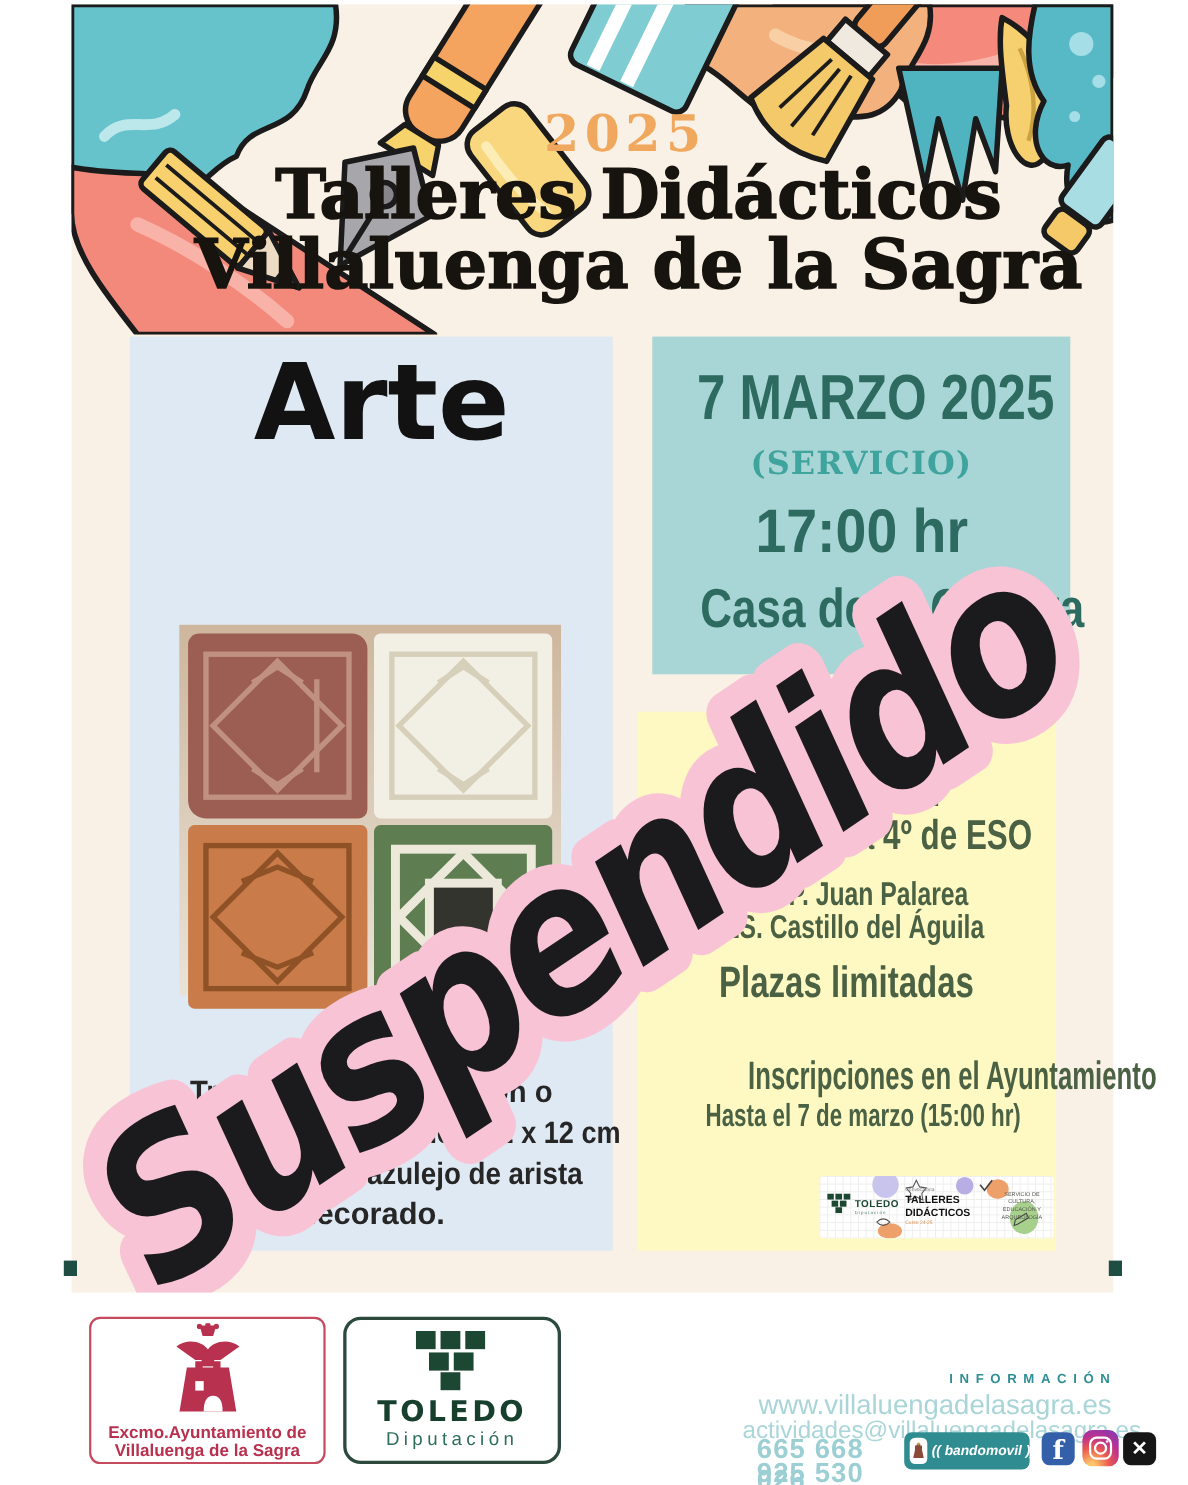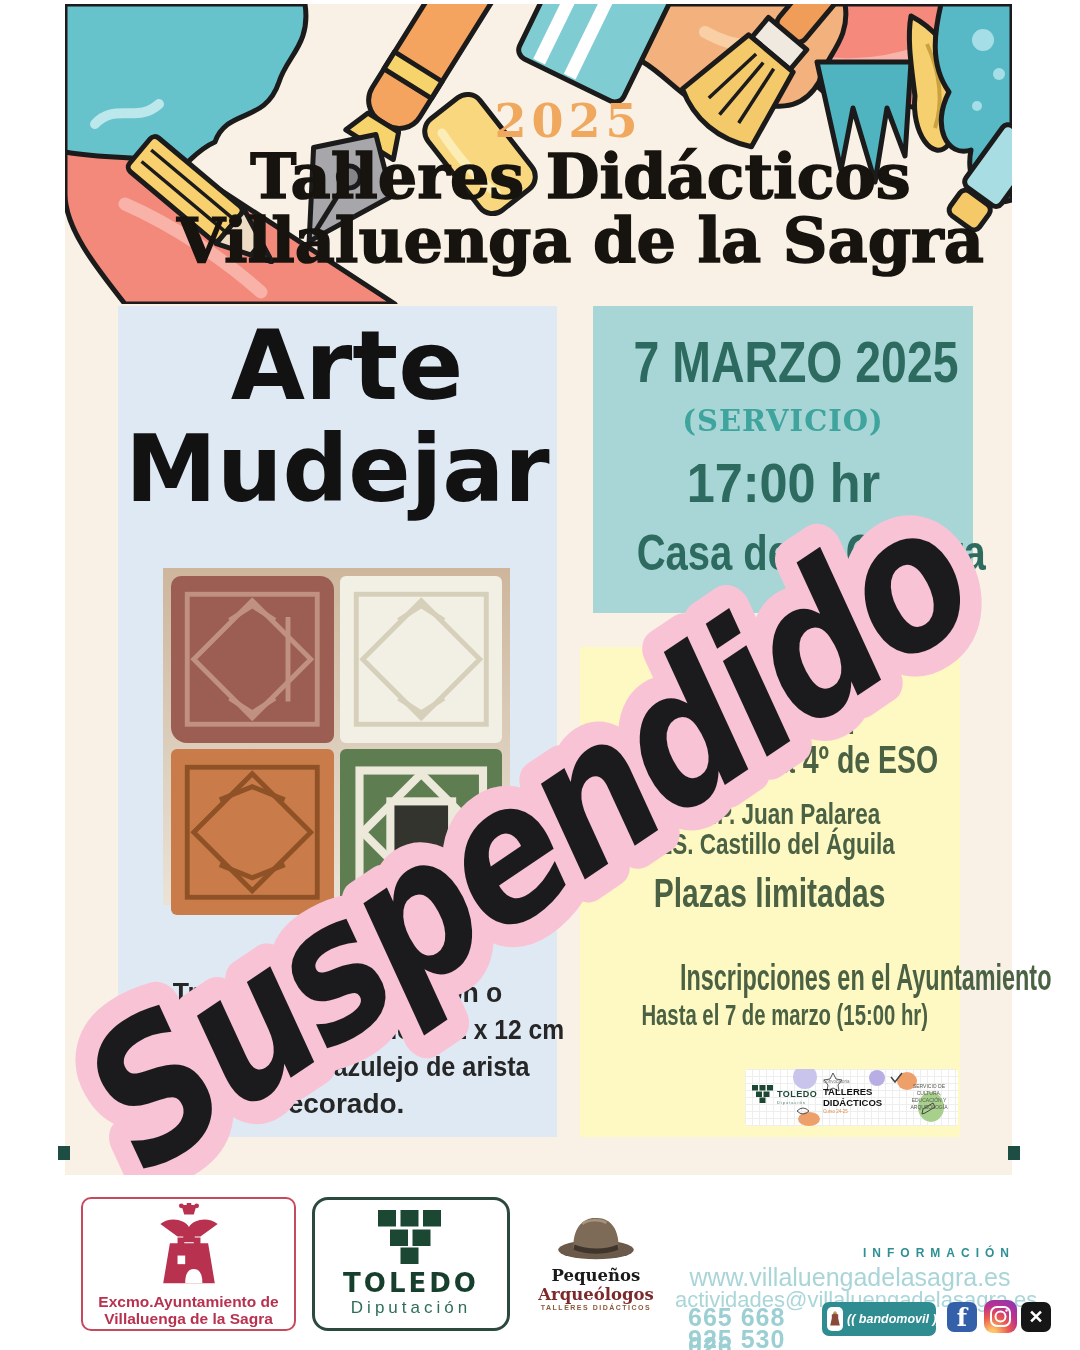--- a/index.html
+++ b/index.html
@@ -180,21 +180,20 @@
         </g>
       </g>
     </svg>
 
     <div class="abs ctr year">2025</div>
     <div class="abs ctr title title1">Talleres Didácticos</div>
     <div class="abs ctr title title2">Villaluenga de la Sagra</div>
 
     <div class="abs panel-left">
       <div class="abs ctr arte-t arte1">Arte</div>
-      <div class="abs ctr arte-t arte2">Mudejar</div>
 
       <div class="abs tiles">
         <div class="tile" style="background:#9c5e52;border-radius:10px 14px 8px 16px;">
           <svg width="100%" height="100%" viewBox="0 0 100 100" fill="none" stroke="#c09080" stroke-width="3">
             <rect x="10" y="10" width="80" height="80"></rect>
             <path d="M50,14 L86,50 L50,86 L14,50 Z"></path>
             <path d="M36,26 L50,17 L64,26"></path>
               <path d="M36,74 L50,83 L64,74"></path>
             <line x1="72" y1="24" x2="72" y2="76"></line>
           </svg>
@@ -321,33 +320,20 @@
           <rect x="30" y="0" width="12" height="11"></rect>
         <rect x="8" y="13" width="12" height="11"></rect>
           <rect x="23" y="13" width="12" height="11"></rect>
         <rect x="15" y="25" width="12" height="11"></rect>
       </g>
     </svg>
     <div class="toledo-name">TOLEDO</div>
     <div class="toledo-sub">Diputación</div>
   </div>
 
-  <div class="abs logo-box arq">
-    <svg width="86" height="52" viewBox="0 0 100 60" style="margin-top:8px;">
-      <ellipse cx="50" cy="46" rx="44" ry="11" fill="#6b5a49"></ellipse>
-      <path d="M24,46 C22,20 36,8 50,9 C66,8 78,22 76,46 Z" fill="#7d6b57"></path>
-      <path d="M25,40 C40,46 62,46 75,40 L76,46 C60,52 40,52 24,46 Z" fill="#3f352c"></path>
-      <path d="M34,16 C40,11 56,10 62,15" fill="none" stroke="#a8937c" stroke-width="3"></path>
-    </svg>
-    <div class="arq-name">
-      <span style="color:#1a1a1a;">Pequeños</span>
-      <span style="color:#7c2b2c;">Arqueólogos</span>
-    </div>
-    <div class="arq-sub">TALLERES DIDÁCTICOS</div>
-  </div>
 
   <div class="abs info-label">INFORMACIÓN</div>
   <div class="abs c-web">www.villaluengadelasagra.es</div>
   <div class="abs c-mail">actividades@villaluengadelasagra.es</div>
   <div class="abs c-ph ph1">665 668 026</div>
   <div class="abs c-ph ph2">925 530 007</div>
 
   <div class="abs bando">
     <div class="bando-crest">
       <svg width="16" height="16" viewBox="0 0 20 20">

